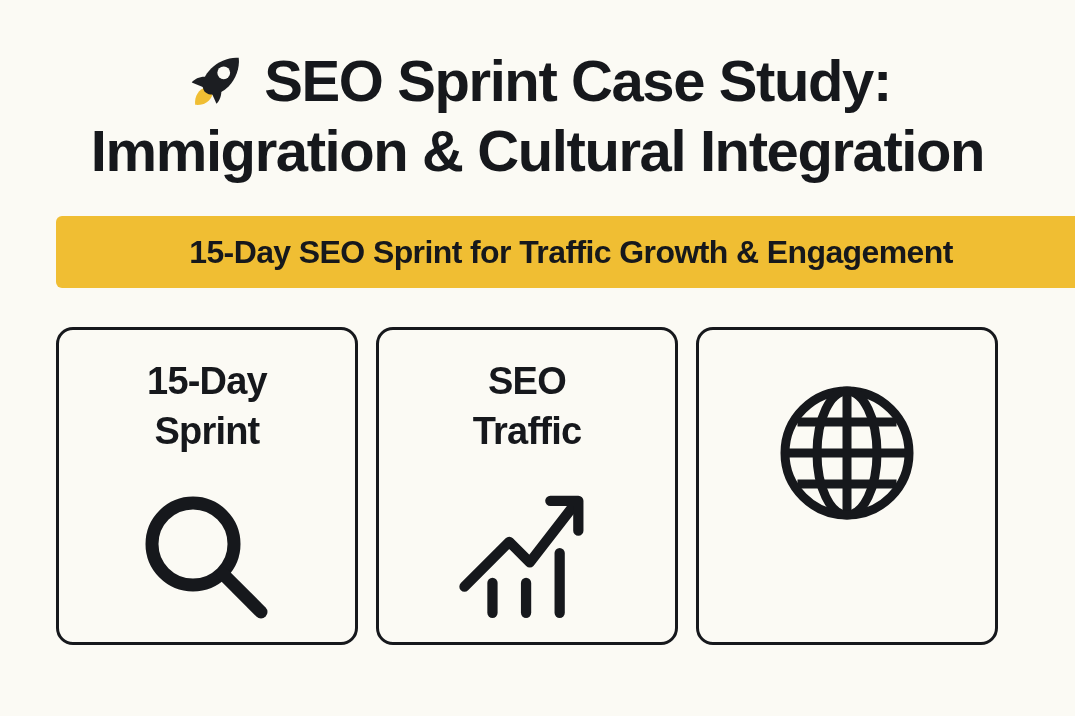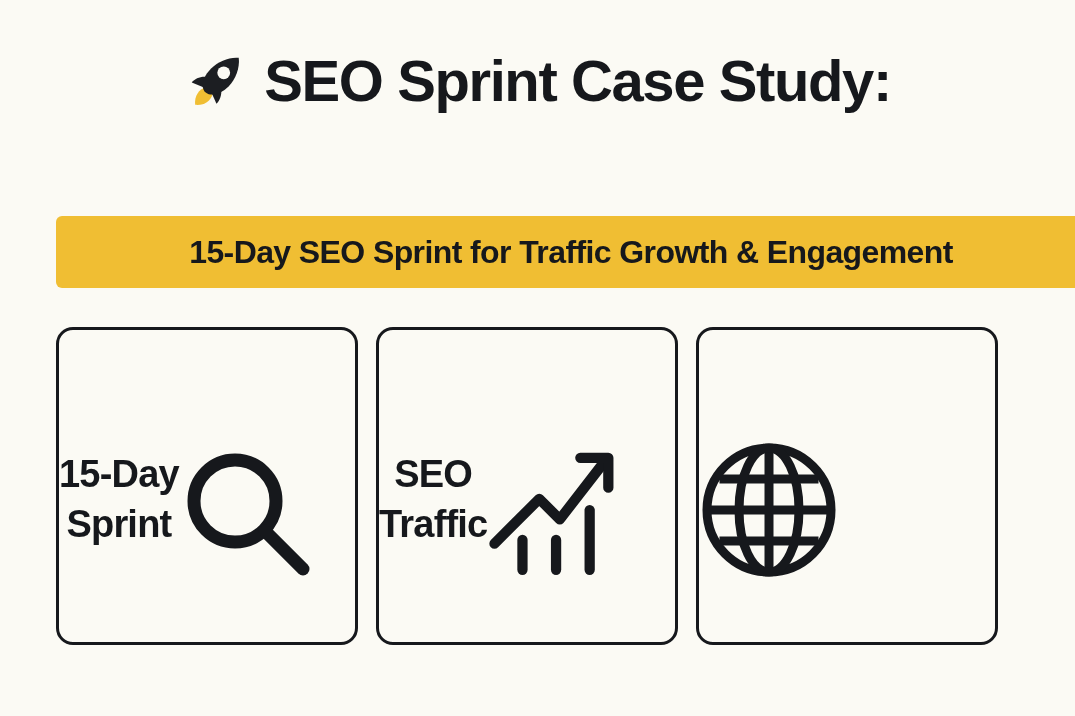--- a/index.html
+++ b/index.html
@@ -98,21 +98,21 @@
   }
 
   .card {
     width: 302px;
     height: 318px;
     box-sizing: border-box;
     border: 3px solid #16181c;
     border-radius: 17px;
     background: #fbfaf4;
     display: flex;
-    flex-direction: row;
+    flex-direction: column;
     align-items: center;
     padding-top: 26px;
   }
 
   .card-title {
     color: #16181c;
     font-family: "Liberation Sans", sans-serif;
     font-weight: bold;
     font-size: 38px;
     line-height: 50px;
@@ -149,20 +149,21 @@
 
           <path d="M56.5 6.0 C47.0 5.0 35.5 9.5 28.0 17.0 C21.5 23.5 18.5 31.0 19.5 37.0
                    C20.0 40.0 22.0 42.5 25.5 43.5 C31.5 45.0 39.5 42.0 46.0 35.5
                    C53.5 28.0 57.8 16.0 56.5 6.0 Z" fill="#1c1e22"></path>
 
           <circle cx="41.0" cy="21.5" r="6.6" fill="#fbfaf4"></circle>
         </svg>
       </span>
       <span>SEO Sprint Case Study:</span>
     </div>
+    <span class="title-line">Immigration &amp; Cultural Integration</span>
   </div>
 
   <div class="banner">
     <span class="banner-text">15-Day SEO Sprint for Traffic Growth &amp; Engagement</span>
   </div>
 
   <div class="cards">
 
     <div class="card">
       <div class="card-title">15-Day

